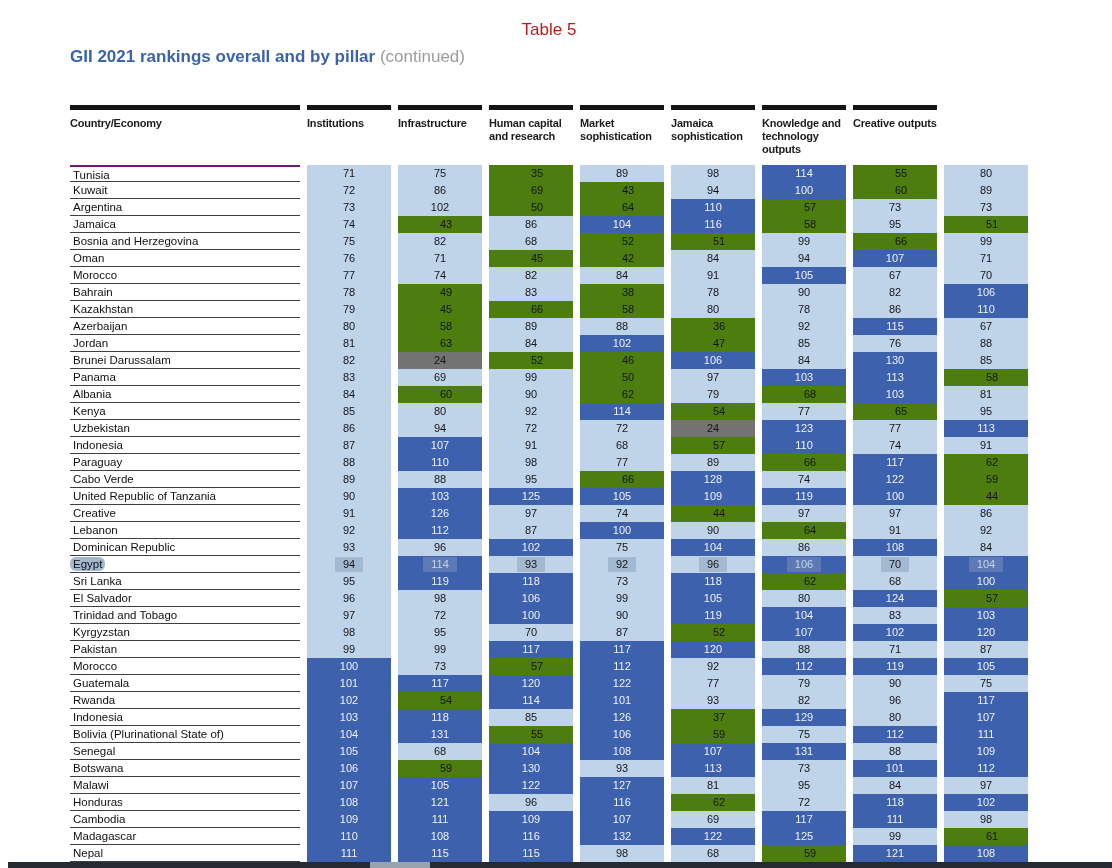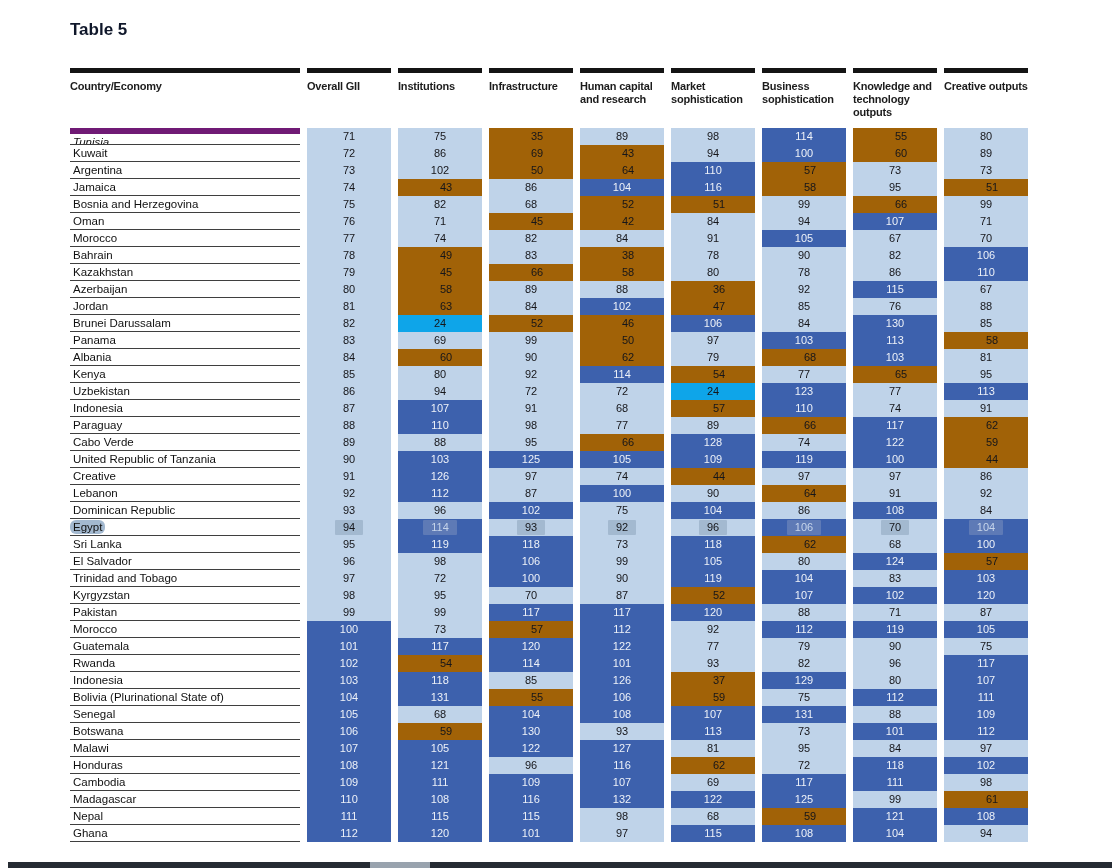--- a/index.html
+++ b/index.html
@@ -1,61 +1,61 @@
 <!DOCTYPE html>
 <html><head>
 <meta charset="utf-8">
 <style>
   html,body{margin:0;padding:0;}
   body{
     width:1112px;height:868px;background:#ffffff;overflow:hidden;position:relative;
     font-family:"Liberation Sans", sans-serif;
   }
   .doc{position:absolute;left:70px;top:20px;width:958px;}
-  .tbl-label{font-size:17px;font-weight:bold;color:#0f172a;line-height:20px;margin:0;}
+  .tbl-label{font-size:17px;font-weight:normal;color:#b91c1c;line-height:20px;margin:0;text-align:center;}
   .tbl-title{font-size:17px;font-weight:bold;color:#3a63ab;line-height:21px;margin:6px 0 0 0;}
   .tbl-title .cont{color:#9b9b9b;font-weight:normal;}
   .grid{display:grid;grid-template-columns:230px repeat(8,84px);column-gap:7px;}
-  #table-header{margin-top:28px;}
+  #table-header{margin-top:38px;}
   #table-header .hcell{
     border-top:5px solid #141414;padding-top:7px;height:48px;
     font-size:11px;font-weight:bold;line-height:13px;color:#1c1c1c;letter-spacing:-0.2px;
   }
   #table-body{grid-auto-rows:17px;}
   .row{display:contents;}
   .cname{
     font-size:11.5px;color:#101010;line-height:16px;white-space:nowrap;
     border-bottom:1px solid #3f3f3f;padding-left:3px;overflow:hidden;
   }
-  .row:first-child .cname{border-top:6px solid #701a75;font-style:italic;}
+  .row:first-child .cname{border-top:2px solid #701a75;}
   .num{font-size:11px;text-align:center;line-height:17px;color:#16161a;}
   .c-L{background:#bfd3e9;}
-  .c-C{background:#a16207;padding-left:12px;}
+  .c-C{background:#4d7c0f;padding-left:12px;}
   .c-D{background:#3d61ad;color:#edf1f8;}
-  .c-G{background:#0ea5e9;}
+  .c-G{background:#737373;}
   .num .hl{background:#a3b9d0;color:#15161a;display:inline-block;line-height:15px;padding:0 8px;border-radius:1px;}
   .c-D .hl{background:#5e7ab6;color:#c6d4ea;}
   .cname .hl{background:#a3b9d0;display:inline-block;line-height:14px;padding:0 3px;margin-left:-3px;border-radius:6px;}
   .scroll-track{position:absolute;left:8px;right:0;bottom:0;height:6px;background:#262b33;}
   .scroll-thumb{position:absolute;top:0;left:362px;width:60px;height:6px;background:#99a3ae;}
 </style>
 </head>
 <body>
 
 <div class="doc">
   <p class="tbl-label">Table 5</p>
+  <p class="tbl-title"><span>GII 2021 rankings overall and by pillar</span> <span class="cont">(continued)</span></p>
 
   <div class="grid" id="table-header">
       <div class="hcell">Country/Economy</div>
-      <div class="hcell">Overall GII</div>
       <div class="hcell">Institutions</div>
       <div class="hcell">Infrastructure</div>
       <div class="hcell">Human capital and research</div>
       <div class="hcell">Market sophistication</div>
-      <div class="hcell">Business sophistication</div>
+      <div class="hcell">Jamaica sophistication</div>
       <div class="hcell">Knowledge and technology outputs</div>
       <div class="hcell">Creative outputs</div>
     </div>
   <div class="grid" id="table-body">
       <div class="row"><div class="cname">Tunisia</div><div class="num c-L">71</div><div class="num c-L">75</div><div class="num c-C">35</div><div class="num c-L">89</div><div class="num c-L">98</div><div class="num c-D">114</div><div class="num c-C">55</div><div class="num c-L">80</div></div>
       <div class="row"><div class="cname">Kuwait</div><div class="num c-L">72</div><div class="num c-L">86</div><div class="num c-C">69</div><div class="num c-C">43</div><div class="num c-L">94</div><div class="num c-D">100</div><div class="num c-C">60</div><div class="num c-L">89</div></div>
       <div class="row"><div class="cname">Argentina</div><div class="num c-L">73</div><div class="num c-L">102</div><div class="num c-C">50</div><div class="num c-C">64</div><div class="num c-D">110</div><div class="num c-C">57</div><div class="num c-L">73</div><div class="num c-L">73</div></div>
       <div class="row"><div class="cname">Jamaica</div><div class="num c-L">74</div><div class="num c-C">43</div><div class="num c-L">86</div><div class="num c-D">104</div><div class="num c-D">116</div><div class="num c-C">58</div><div class="num c-L">95</div><div class="num c-C">51</div></div>
       <div class="row"><div class="cname">Bosnia and Herzegovina</div><div class="num c-L">75</div><div class="num c-L">82</div><div class="num c-L">68</div><div class="num c-C">52</div><div class="num c-C">51</div><div class="num c-L">99</div><div class="num c-C">66</div><div class="num c-L">99</div></div>
       <div class="row"><div class="cname">Oman</div><div class="num c-L">76</div><div class="num c-L">71</div><div class="num c-C">45</div><div class="num c-C">42</div><div class="num c-L">84</div><div class="num c-L">94</div><div class="num c-D">107</div><div class="num c-L">71</div></div>

